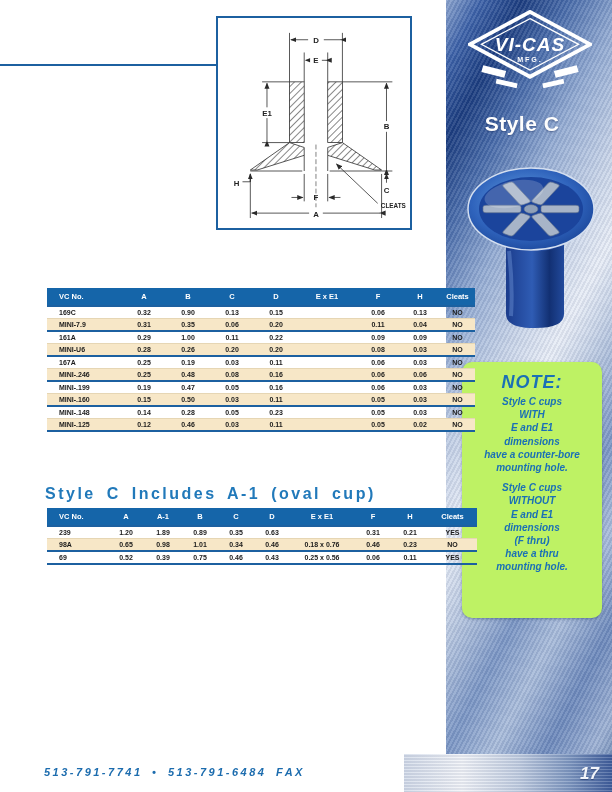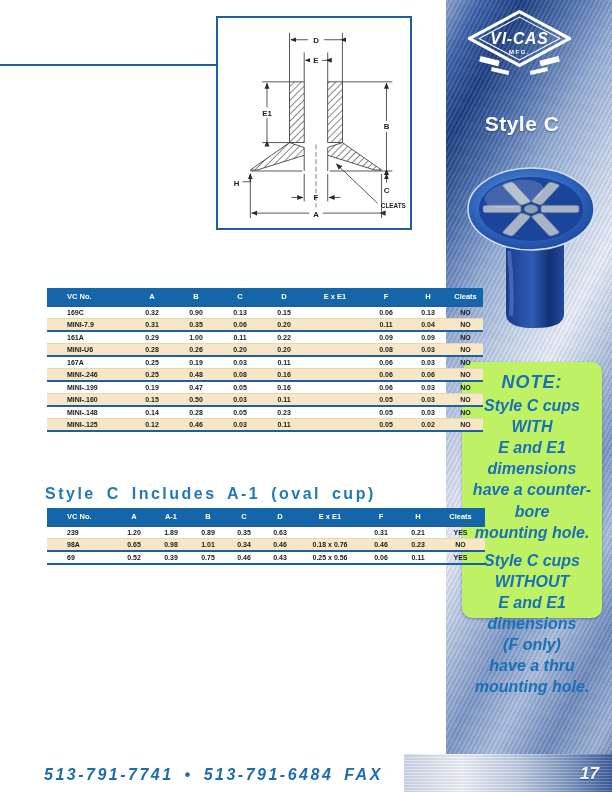--- a/index.html
+++ b/index.html
@@ -14,38 +14,38 @@
   .diagram-box svg{display:block;width:100%;height:100%;}
   .dim-label{font-family:"Liberation Sans",sans-serif;font-size:8px;font-weight:bold;fill:#222;}
   .dim-label-sm{font-family:"Liberation Sans",sans-serif;font-size:6.5px;font-weight:bold;fill:#222;}
 
   
   .sidebar{position:absolute;left:446px;top:0;width:166px;height:792px;
     background:
       repeating-linear-gradient(118deg, rgba(255,255,255,.10) 0 2px, rgba(10,25,70,.07) 2px 4px),
       linear-gradient(118deg,#8ea6cf 0%,#3d62a8 6%,#1c3d7f 13%,#486ba9 21%,#93abd2 31%,
         #c8d4e8 42%,#e8edf6 50%,#b9c8e0 58%,#7b96c4 68%,#a9bcda 76%,#6d89bb 85%,#9db1d3 93%,#53719f 100%);}
-  .logo-wrap{position:absolute;left:468px;top:10px;width:103px;height:90px;}
+  .logo-wrap{position:absolute;left:468px;top:10px;width:124px;height:90px;}
   .style-label{position:absolute;left:446px;top:112px;width:152px;text-align:center;
                color:#fdfdfd;font-size:21px;font-weight:bold;letter-spacing:.5px;
                text-shadow:0 1px 2px rgba(10,30,80,.45);}
   .cup-wrap{position:absolute;left:459px;top:156px;width:152px;height:194px;}
   .note-box{position:absolute;left:462px;top:362px;width:140px;height:256px;background:#bef264;
             border-radius:10px;box-sizing:border-box;padding:10px 4px 6px 4px;text-align:center;
             box-shadow:0 1px 3px rgba(10,30,80,.35);}
   .note-title{color:#1a70b6;font-size:18px;font-weight:bold;font-style:italic;letter-spacing:1px;margin-bottom:2px;}
-  .note-para{color:#1a70b6;font-size:16px;font-weight:bold;font-style:italic;line-height:1.32;margin-bottom:7px;}
+  .note-para{color:#1a70b6;font-size:10px;font-weight:bold;font-style:italic;line-height:1.32;margin-bottom:7px;}
 
   
   table{border-collapse:collapse;table-layout:fixed;}
   .t1{position:absolute;left:47px;top:288px;width:399px;}
   .t2{position:absolute;left:47px;top:508px;width:399px;}
   th{background:#1565a9;color:#fff;font-size:7.5px;font-weight:bold;padding:4px 1px;text-align:center;}
   td{font-size:7px;font-weight:bold;color:#1a1a1a;text-align:center;padding:2px 1px;}
-  th:first-child,td:first-child{text-align:left;padding-left:20px;}
+  th:first-child,td:first-child{text-align:left;padding-left:12px;}
   thead tr{border-bottom:2px solid #1c60a0;}
   tbody tr{border-bottom:1px solid #e6d6b4;}
   .t1 tbody tr:nth-child(even){background:#f7e7c7;border-bottom:2px solid #1c60a0;}
   .t1 tbody tr:last-child{border-bottom:2.5px solid #1c60a0;}
   .t2 tbody tr:nth-child(2){background:#f7e7c7;border-bottom:2.5px solid #1c60a0;}
   .t2 tbody tr:nth-child(3){border-bottom:2.5px solid #1c60a0;}
   .t1 th:nth-child(1){width:62px}.t1 th:nth-child(2),.t1 th:nth-child(3),.t1 th:nth-child(4),
   .t1 th:nth-child(5),.t1 th:nth-child(7){width:42px}.t1 th:nth-child(6){width:56px}
   .t1 th:nth-child(8){width:38px}.t1 th:nth-child(9){width:33px}
   .t2 th:nth-child(1){width:48px}.t2 th:nth-child(2),.t2 th:nth-child(4),.t2 th:nth-child(5),
@@ -53,21 +53,21 @@
   .t2 th:nth-child(7){width:62px}.t2 th:nth-child(10){width:47px}
 
   .section-title{position:absolute;left:45px;top:485px;color:#2179ba;font-size:16px;font-weight:bold;
                  letter-spacing:2.5px;word-spacing:4px;}
 
   
   .bottom-band{position:absolute;left:404px;top:754px;width:208px;height:38px;
     background:
       repeating-linear-gradient(180deg, rgba(255,255,255,.18) 0 1px, rgba(10,25,70,.08) 1px 3px),
       linear-gradient(90deg,#d4dcea 0%,#f2f4f8 28%,#c3cfe2 55%,#7e97c0 80%,#3f5d9b 100%);}
-  .footer-phone{position:absolute;left:44px;top:766px;color:#1c6cae;font-size:16px;font-weight:bold;
+  .footer-phone{position:absolute;left:44px;top:766px;color:#1c6cae;font-size:11px;font-weight:bold;
                 font-style:italic;letter-spacing:2.5px;word-spacing:4px;}
   .page-num{position:absolute;left:580px;top:764px;color:#f2f5fa;font-size:17px;font-weight:bold;
             font-style:italic;text-shadow:0 1px 1px rgba(10,30,80,.5);}
 </style>
 </head>
 <body>
 
 <div class="page">
 
   <div class="top-rule"></div>
@@ -216,21 +216,21 @@
         <div>E and E1</div>
         <div>dimensions</div>
         <div>have a counter-bore</div>
         <div>mounting hole.</div>
       </div>
     <div class="note-para">
         <div>Style C cups</div>
         <div>WITHOUT</div>
         <div>E and E1</div>
         <div>dimensions</div>
-        <div>(F only)</div>
+        <div>(F thru)</div>
         <div>have a thru</div>
         <div>mounting hole.</div>
       </div>
   </div>
 
   <table class="t1">
     <thead>
         <tr>
           <th>VC No.</th>
           <th>A</th>

